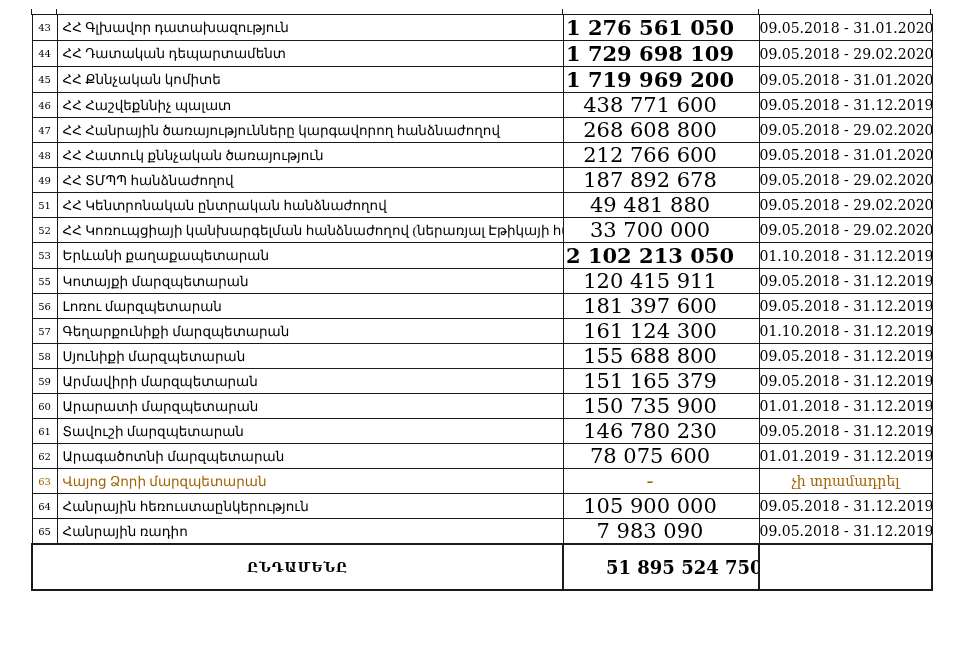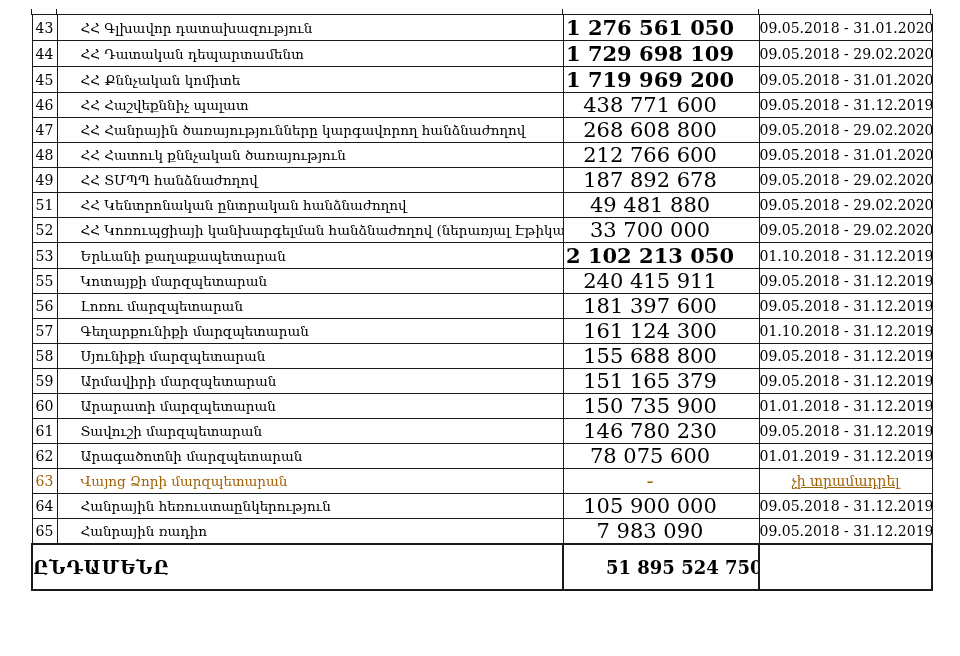--- a/index.html
+++ b/index.html
@@ -31,44 +31,45 @@
   td{
     border:1px solid #1a1a1a;
     overflow:hidden;
     white-space:nowrap;
     vertical-align:middle;
     padding:0;
   }
   tr.data-row{height:25px;}
   td.c-num{
     text-align:center;
-    font-size:14px;
+    font-size:10px;
   }
   td.c-name{
-    padding-left:23px;
+    padding-left:5px;
     font-size:13.5px;
+    font-family:Liberation Serif, serif;
   }
   td.c-amount{
     text-align:center;
     padding-right:22px;
     font-size:21px;
   }
   td.c-period{
     text-align:center;
     font-size:14px;
   }
   .bold{font-weight:bold;}
   tr.muted td{color:#a16207;}
-  .underline{text-decoration:underline;}
+  .underline{}
   tr.total-row{height:46px;}
   tr.total-row td{border-width:2px;}
   td.c-total-label{
-    text-align:left;
+    text-align:center;
     font-weight:bold;
-    font-size:18px;
+    font-size:13px;
     letter-spacing:1px;
     border-radius:15px;
   }
   td.c-total-amount{
     text-align:center;
     font-weight:bold;
     font-size:18px;
     padding-left:42px;
   }
 </style>
@@ -147,21 +148,21 @@
   </tr>
         <tr class="data-row">
     <td class="c-num">53</td>
     <td class="c-name">Երևանի քաղաքապետարան</td>
     <td class="c-amount bold">2 102 213 050</td>
     <td class="c-period">01.10.2018 - 31.12.2019</td>
   </tr>
         <tr class="data-row">
     <td class="c-num">55</td>
     <td class="c-name">Կոտայքի մարզպետարան</td>
-    <td class="c-amount">240 415 911</td>
+    <td class="c-amount">120 415 911</td>
     <td class="c-period">09.05.2018 - 31.12.2019</td>
   </tr>
         <tr class="data-row">
     <td class="c-num">56</td>
     <td class="c-name">Լոռու մարզպետարան</td>
     <td class="c-amount">181 397 600</td>
     <td class="c-period">09.05.2018 - 31.12.2019</td>
   </tr>
         <tr class="data-row">
     <td class="c-num">57</td>

